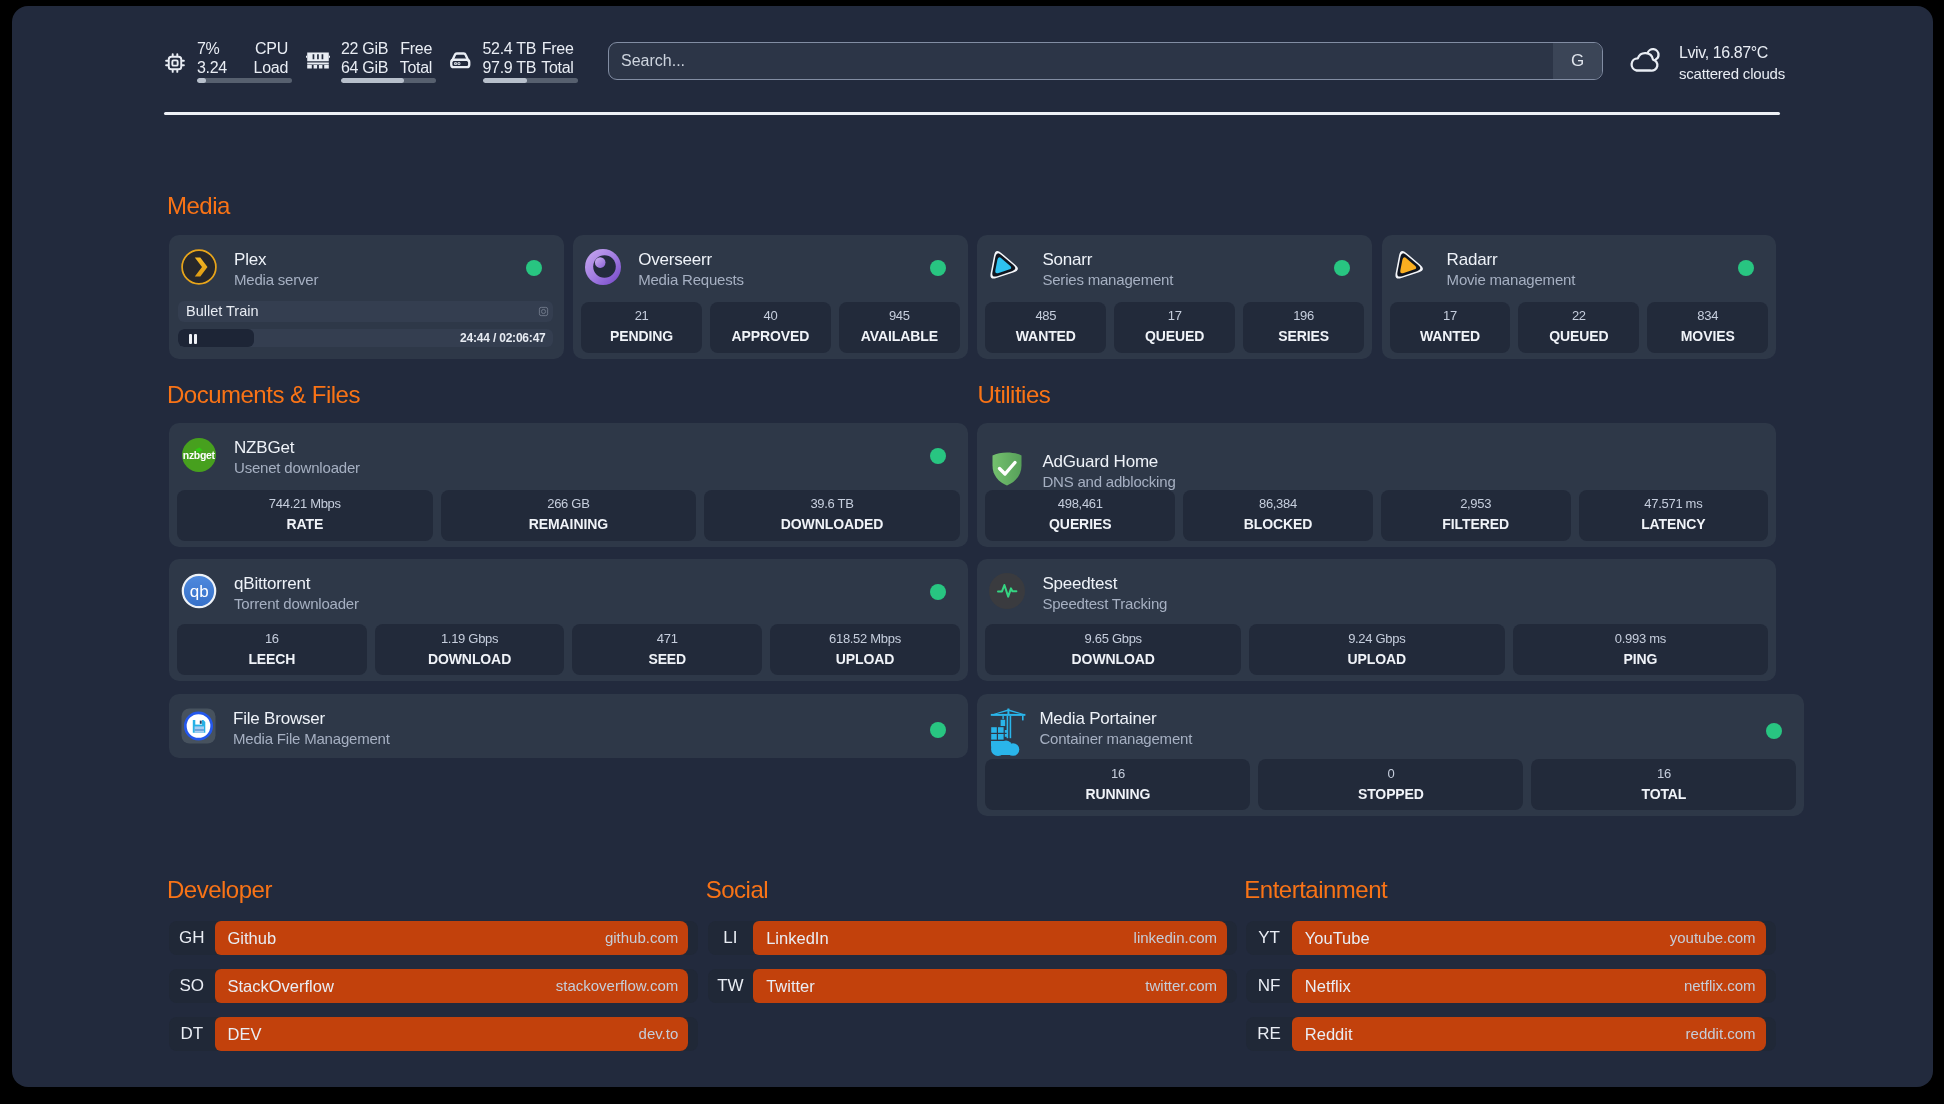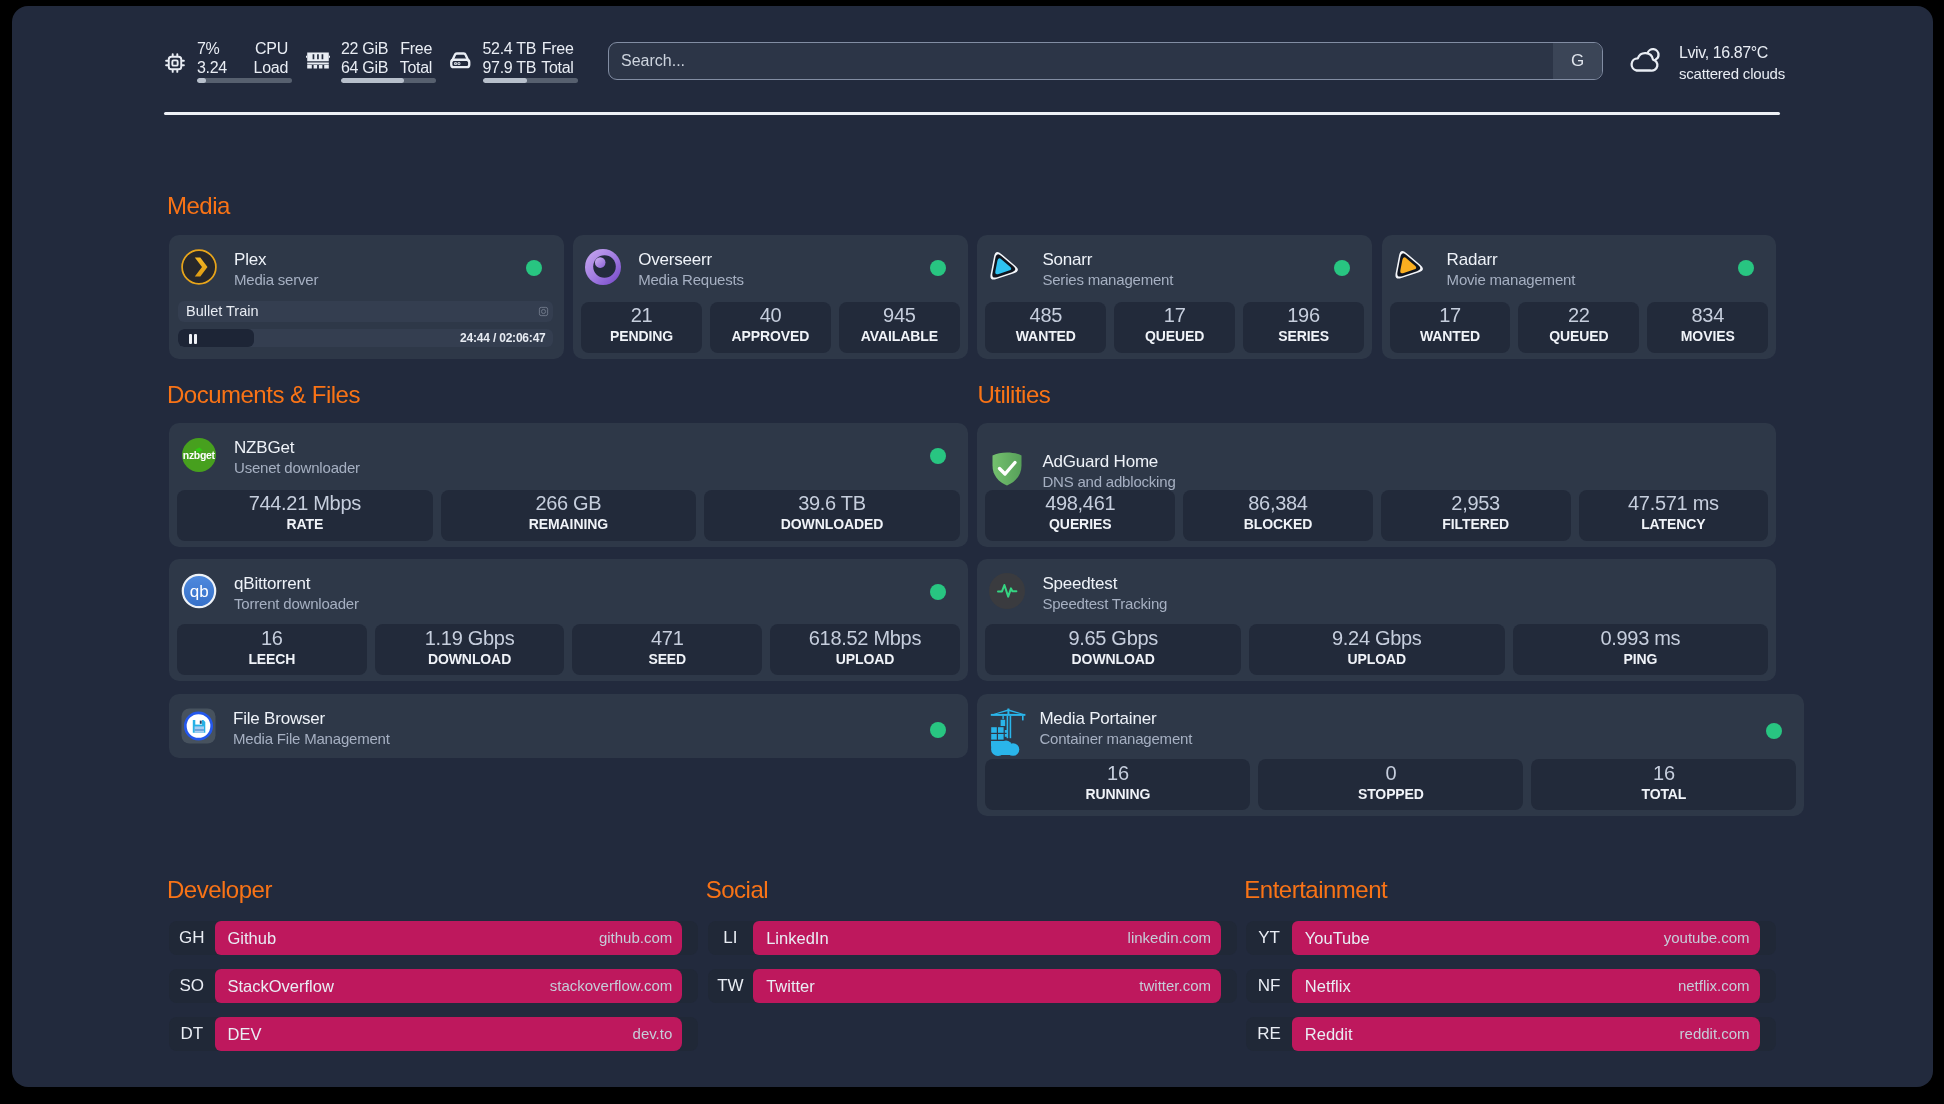--- a/index.html
+++ b/index.html
@@ -29,37 +29,37 @@
 .h2 { position:absolute; font-size:24px; color:#f97316; font-weight:400; letter-spacing:-0.5px; }
 
 .card { position:absolute; background:#2e3848; border-radius:10px; }
 .chead { position:absolute; left:12px; top:14px; display:flex; }
 .ctitles { margin-left:17px; }
 .ctitle { font-size:17px; letter-spacing:-0.2px; color:#eef2f8; line-height:17px; margin-top:2px; }
 .csub { font-size:15px; letter-spacing:-0.2px; color:#a6b0c2; line-height:15px; margin-top:3.5px; }
 .dot { position:absolute; width:16px; height:16px; border-radius:50%; background:#28c581; right:22px; top:25px; }
 .stats { position:absolute; left:8px; right:8px; bottom:6px; height:51px; display:flex; gap:8px; }
 .stat { flex:1; background:#222a3a; border-radius:8px; text-align:center; padding-top:3.5px; }
-.statnum { font-size:20px; letter-spacing:-0.3px; color:#c6cedd; line-height:21px; }
+.statnum { font-size:13px; letter-spacing:-0.3px; color:#c6cedd; line-height:21px; }
 .statlab { font-size:14px; letter-spacing:-0.1px; font-weight:700; color:#f0f3f8; line-height:16px; margin-top:2px; }
 
 
 .btrow { position:absolute; left:9px; top:66px; right:11px; height:21px; background:#343e50; border-radius:6px; color:#e7ebf2; font-size:14.5px; line-height:21px; padding:0 8px; }
 .btcam { position:absolute; right:4px; top:5px; width:11px; height:11px; opacity:0.5; }
 .progrow { position:absolute; left:9px; bottom:11.5px; right:11px; height:18.5px; background:#343e50; border-radius:6px; overflow:hidden; }
 .progfill { position:absolute; left:0; top:0; bottom:0; width:20.3%; background:#1d2536; border-radius:6px; }
 .ptime { position:absolute; right:7px; top:0; line-height:18.5px; font-size:12px; letter-spacing:-0.2px; color:#e7ebf2; font-weight:700; }
 .pauseic { position:absolute; left:10px; top:5px; }
 
 
 .bmcol { position:absolute; width:529.3px; }
 .bm { position:relative; height:34.5px; margin-bottom:13.5px; border-radius:8px; background:#202837; }
 .bmab { position:absolute; left:0; top:0; bottom:0; color:#e9edf4; font-size:17px; text-align:center; }
 .bmab span { line-height:34.5px; }
-.bmname { position:absolute; right:16px; top:0; bottom:0; border-radius:6px 8px 8px 6px; background:#be185d; font-size:16.5px; color:#e9edf4; }
+.bmname { position:absolute; right:10px; top:0; bottom:0; border-radius:6px 8px 8px 6px; background:#c2410c; font-size:16.5px; color:#e9edf4; }
 .bmname .nm { position:absolute; left:13px; line-height:34.5px; }
 .bmname .url { position:absolute; right:10px; line-height:34.5px; font-size:15px; color:#c6cdd9; }
 svg { display:block; }
 </style>
 </head>
 <body>
 <div class="page">
 
   <div class="res" style="left:152px; top:34px;">
     <svg class="resicon" viewBox="0 0 24 24" fill="none" stroke="#e9edf4" stroke-width="2.1" stroke-linecap="round">
@@ -211,21 +211,21 @@
           <div class="statlab">APPROVED</div>
         </div>
       <div class="stat">
           <div class="statnum">945</div>
           <div class="statlab">AVAILABLE</div>
         </div>
     </div>
   </div>
 
   <div class="card" style="left:965.4px; top:229px; width:394.6px; height:123.5px;">
-    <div class="chead" style="top:14px;align-items:center;">
+    <div class="chead" style="top:14px;">
       <svg width="36" height="36" viewBox="0 0 36 36">
         <g transform="rotate(11 17.75 18) translate(-8.88 -9) scale(1.5)">
         <path d="M8 12 L8 24 Q8 29 12.35 26.55 L23.15 20.46 Q27.5 18 23.15 15.54 L12.35 9.46 Q8 7 8 12 Z" fill="#f4f6fa"></path>
         <path d="M8 12 L8 24 Q8 29 12.35 26.55 L23.15 20.46 Q27.5 18 23.15 15.54 L12.35 9.46 Q8 7 8 12 Z" fill="#10151f" transform="translate(2.32 2.88) scale(0.84)"></path>
         <path d="M8 12 L8 24 Q8 29 12.35 26.55 L23.15 20.46 Q27.5 18 23.15 15.54 L12.35 9.46 Q8 7 8 12 Z" fill="#2ec2f0" transform="translate(6.09 7.56) scale(0.58)"></path>
         </g>
       </svg>
       <div class="ctitles">
         <div class="ctitle">Sonarr</div>
         <div class="csub">Series management</div>

